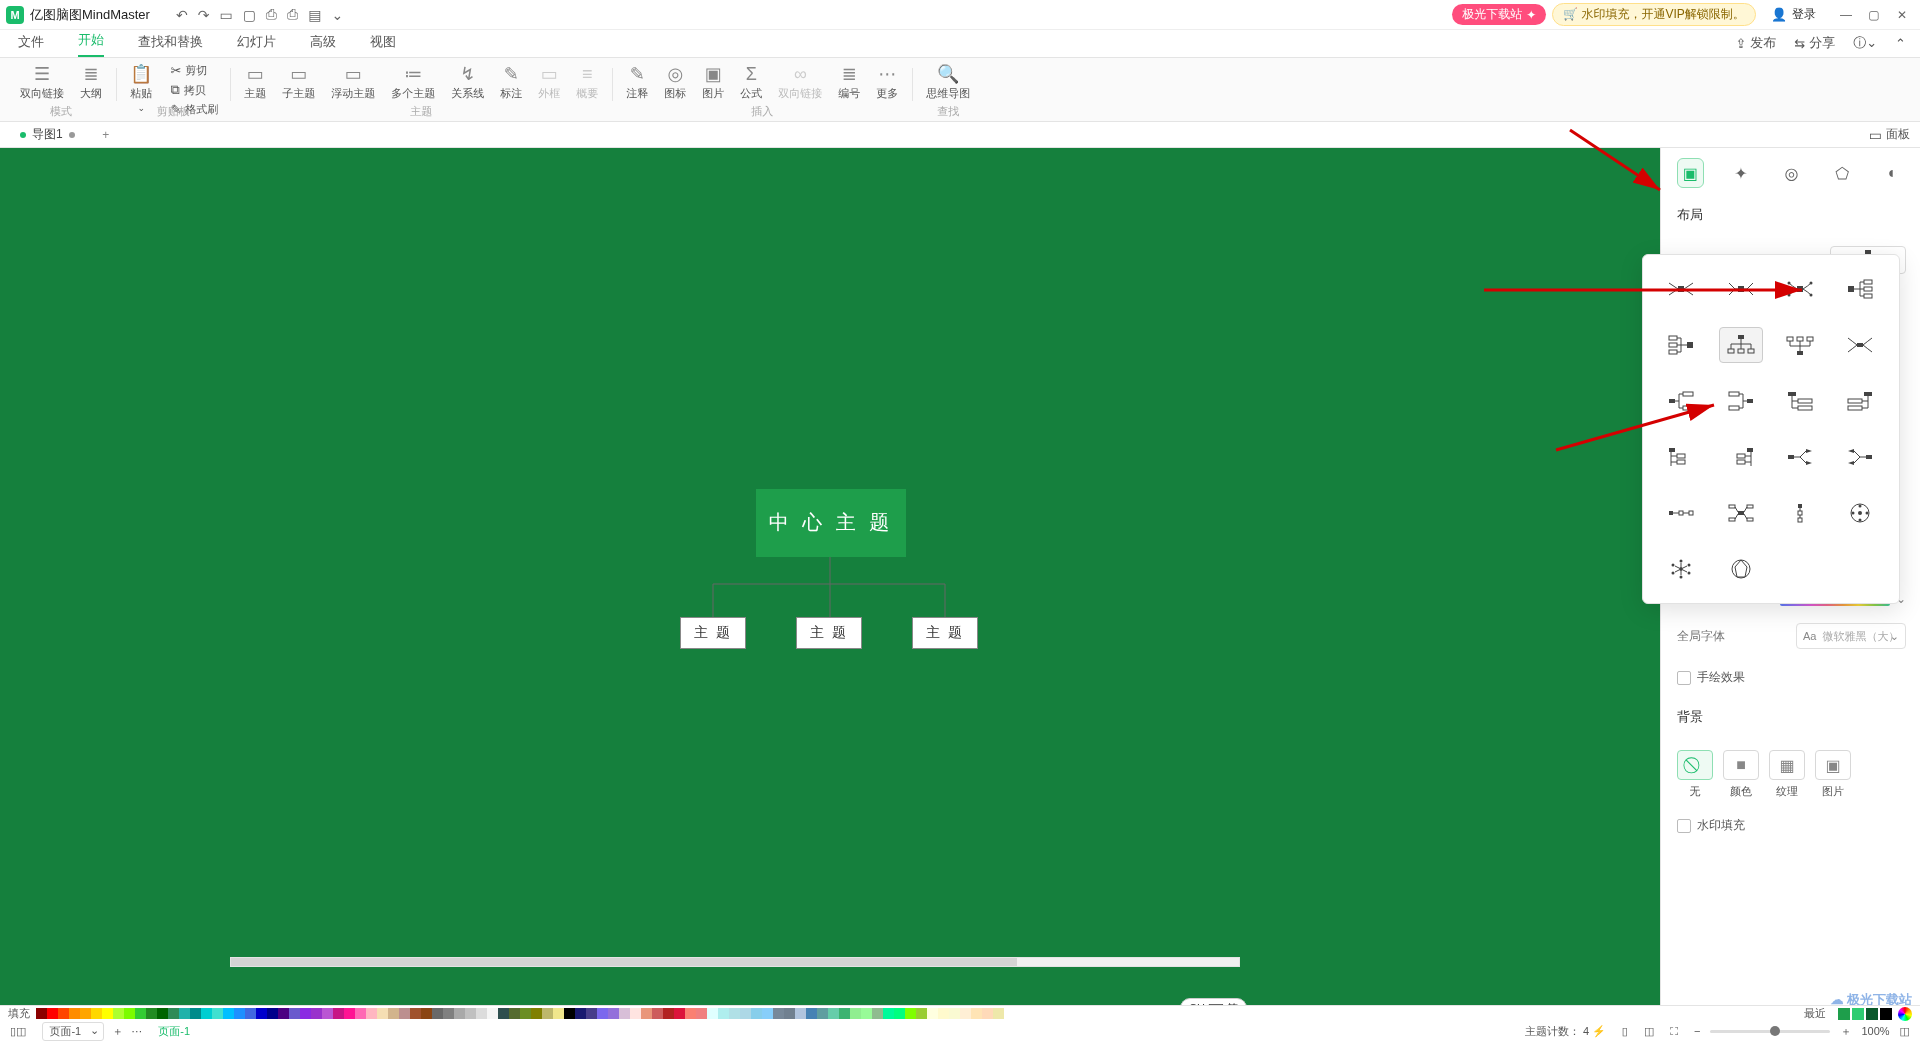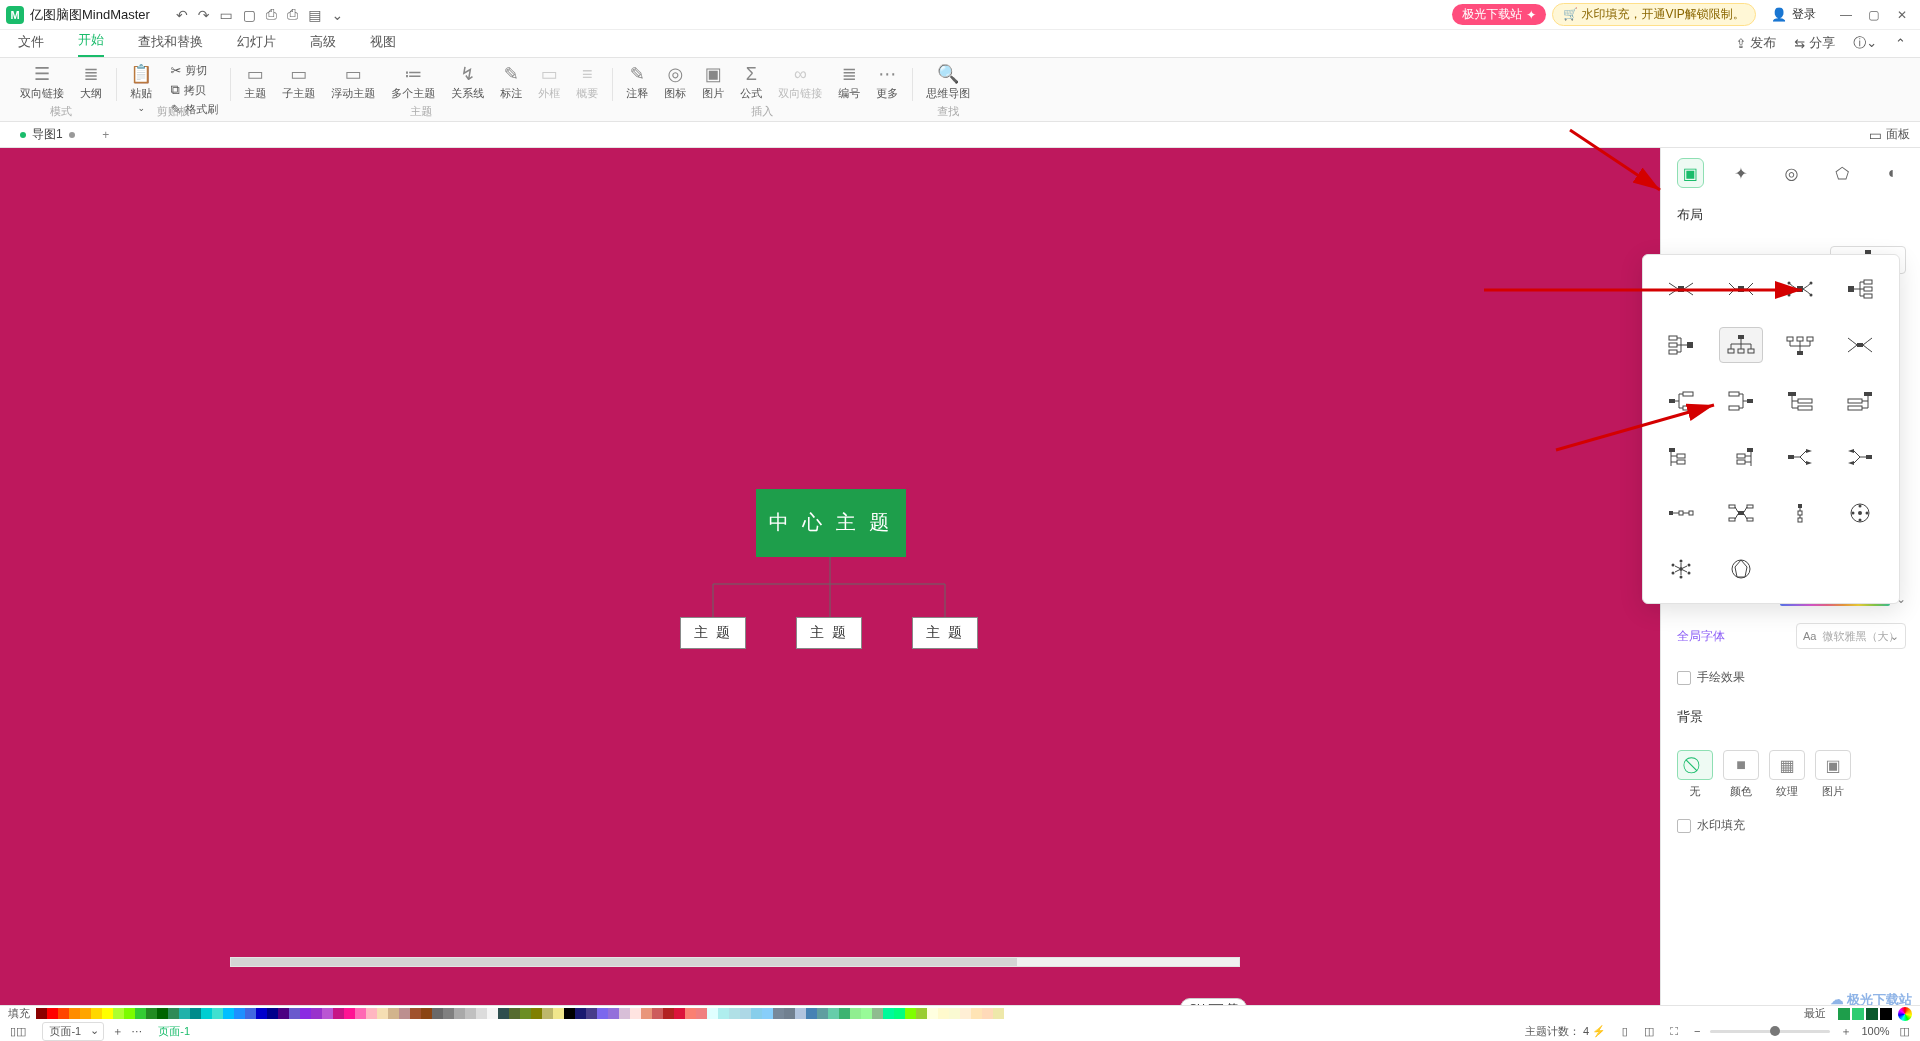--- a/index.html
+++ b/index.html
@@ -115,21 +115,21 @@
   .panel-toggle{display:flex;align-items:center;gap:4px;cursor:pointer;}
   .panel-toggle::before{content:"▭";font-size:14px;}
 
   
   .workspace {
     position:absolute;
     top: 148px; bottom: 36px; left:0; right:0;
     display:flex;
   }
   .canvas {
-    flex:1; position:relative; background:#be185d; overflow:hidden;
+    flex:1; position:relative; background:#15803d; overflow:hidden;
   }
   .center-node{
     position:absolute; left:50%; transform:translateX(-50%);
     top:0;
     width:150px; height:68px; background:#1e9e4b; border:1px solid #1e9e4b;
     display:flex;align-items:center;justify-content:center;
     color:#fff; font-size:20px; letter-spacing:4px;
   }
   .sub-node{
     position:absolute;
@@ -154,21 +154,21 @@
   .rail-row{position:absolute; top:8px; right:12px; display:flex; gap:24px; align-items:center;}
   .right-panel{
     width:260px; border-left:1px solid #e4e4e4; background:#fff;
     display:flex; flex-direction:column;
     padding: 10px 14px 10px 16px;
     font-size:12px; color:#444;
   }
   .right-panel .rail-row{position:static; margin-bottom:14px;}
   .panel-head{font-size:13px; color:#333; margin:4px 0 14px;}
   .field-row{display:flex;align-items:center;justify-content:space-between; margin:8px 0;}
-  .field-row .label{color:#8b5cf6;}
+  .field-row .label{color:#737373;}
   .dropdown{
     width:76px;height:28px;border:1px solid #dcdcdc;border-radius:4px;
     display:flex;align-items:center;justify-content:center;gap:8px;color:#666;position:relative;
   }
   .dropdown::after{content:"⌄";font-size:12px;position:absolute;right:6px;}
 
   
   .layout-popup{
     position:absolute;
     right: 20px;

